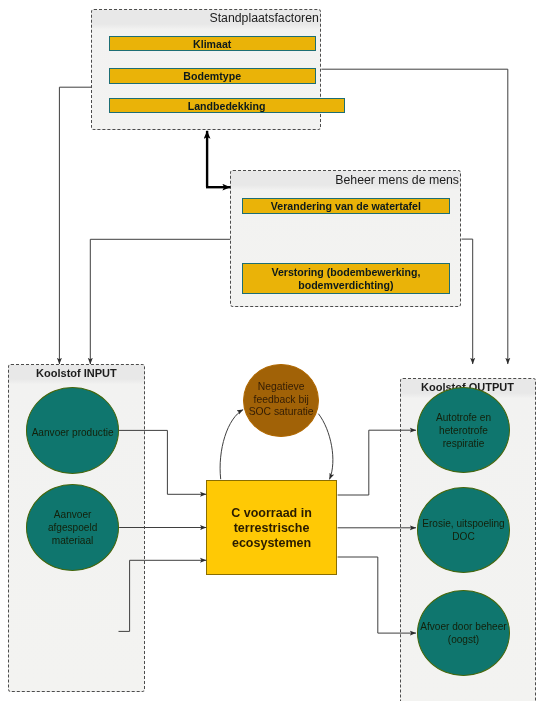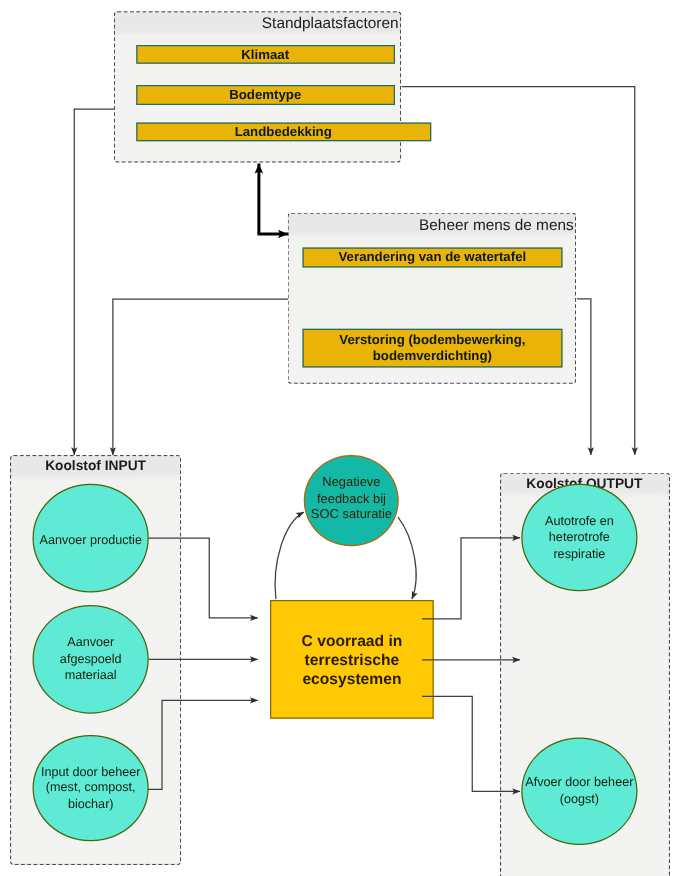--- a/index.html
+++ b/index.html
@@ -9,22 +9,22 @@
   .grp{position:absolute;box-sizing:border-box;border:1px dashed #4c4c4c;border-radius:3px;
        background:linear-gradient(to bottom,#e8e8e8 0px,#e8e8e8 14px,#f2f2f1 19.5px,#f3f3f1 100%);}
   .grp-title{position:absolute;top:1.8px;font-size:12.3px;color:#1c1c1c;white-space:nowrap;line-height:14px;text-align:center;}
   .grp-title.right{right:1.5px;}
   .grp-title.center{left:0;right:0;top:1.1px;text-align:center;font-weight:bold;font-size:11px;}
   .teal{position:absolute;box-sizing:border-box;background:#eab308;border:1px solid #1d6e74;padding-top:0.2px;
         display:flex;align-items:center;justify-content:center;text-align:center;
         font-weight:bold;font-size:10.6px;color:#0d1a1c;line-height:12.3px;}
   .circ{position:absolute;box-sizing:border-box;border-radius:50%;display:flex;align-items:center;
         justify-content:center;text-align:center;padding-top:2.6px;}
-  .green{background:#5eead4;border:1px solid #46660a;font-size:10.1px;color:#13200a;line-height:12.9px;}
-  .orange{background:#14b8a6;border:1px solid #b06800;font-size:10.35px;color:#331d05;line-height:12.4px;}
+  .green{background:#0f766e;border:1px solid #46660a;font-size:10.1px;color:#13200a;line-height:12.9px;}
+  .orange{background:#a16207;border:1px solid #b06800;font-size:10.35px;color:#331d05;line-height:12.4px;}
   .ybox{position:absolute;box-sizing:border-box;background:#ffc905;border:1px solid #8a6d00;
         display:flex;align-items:center;justify-content:center;text-align:center;
         font-weight:bold;font-size:12.5px;color:#2a1c00;line-height:15.1px;}
   svg.wires{position:absolute;left:0;top:0;width:544px;height:701px;}
 </style>
 </head>
 <body>
 
 <div id="root">
 
@@ -46,28 +46,28 @@
 
   <div class="teal" style="left:108.6px;top:36.1px;width:207.2px;height:15.4px;">Klimaat</div>
   <div class="teal" style="left:108.6px;top:68.0px;width:207.2px;height:15.7px;">Bodemtype</div>
   <div class="teal" style="left:108.6px;top:98.1px;width:236px;height:15.4px;">Landbedekking</div>
 
   <div class="teal" style="left:242.1px;top:198.1px;width:207.6px;height:15.6px;">Verandering van de watertafel</div>
   <div class="teal" style="left:242.1px;top:263.2px;width:207.6px;height:31.2px;padding:0 10px 0px;">Verstoring (bodembewerking, bodemverdichting)</div>
 
   <div class="circ green" style="left:26.1px;top:387.3px;width:93px;height:86.4px;padding:5.4px 2px 0px;">Aanvoer productie</div>
   <div class="circ green" style="left:26.1px;top:484.1px;width:93px;height:86.9px;padding:2.6px 8px 0px;text-align:center;">Aanvoer afgespoeld materiaal</div>
-  <div class="circ green" style="left:26.1px;top:587.8px;width:93px;height:85.6px;padding:2.6px 3px 0px;">Input door beheer (mest, compost, biochar)</div>
 
   <div class="circ green" style="left:417px;top:387px;width:93px;height:86.2px;padding:2.6px 6px 0px;">Autotrofe en heterotrofe respiratie</div>
+  <div class="circ green" style="left:417px;top:487.3px;width:93px;height:85.3px;padding:2.6px 2px 0px;">Erosie, uitspoeling DOC</div>
   <div class="circ green" style="left:417px;top:590px;width:93px;height:85.9px;padding:2.6px 2px 0px;">Afvoer door beheer (oogst)</div>
 
   <div class="circ orange" style="left:243.4px;top:363.8px;width:75.5px;height:72.9px;padding:0px 2px 0.4px;">Negatieve feedback bij SOC saturatie</div>
 
-  <div class="ybox" style="left:216px;top:479.5px;width:131.1px;height:95.9px;padding:2.6px 8px 0px;">C voorraad in terrestrische ecosystemen</div>
+  <div class="ybox" style="left:206px;top:479.5px;width:131.1px;height:95.9px;padding:2.6px 8px 0px;">C voorraad in terrestrische ecosystemen</div>
 
   <svg class="wires" viewBox="0 0 544 701">
     <defs>
       <marker id="ah" markerWidth="7" markerHeight="7" refX="6.2" refY="3" orient="auto" markerUnits="userSpaceOnUse">
         <path d="M0,0.5 L6.4,3 L0,5.5 L1.4,3 Z" fill="#2d2d2d"></path>
       </marker>
       <marker id="ahb" markerWidth="9" markerHeight="8" refX="8.2" refY="3.6" orient="auto" markerUnits="userSpaceOnUse">
         <path d="M0.2,0.2 L8.2,3.6 L0.2,7.0 L1.9,3.6 Z" fill="#000"></path>
       </marker>
     </defs>

